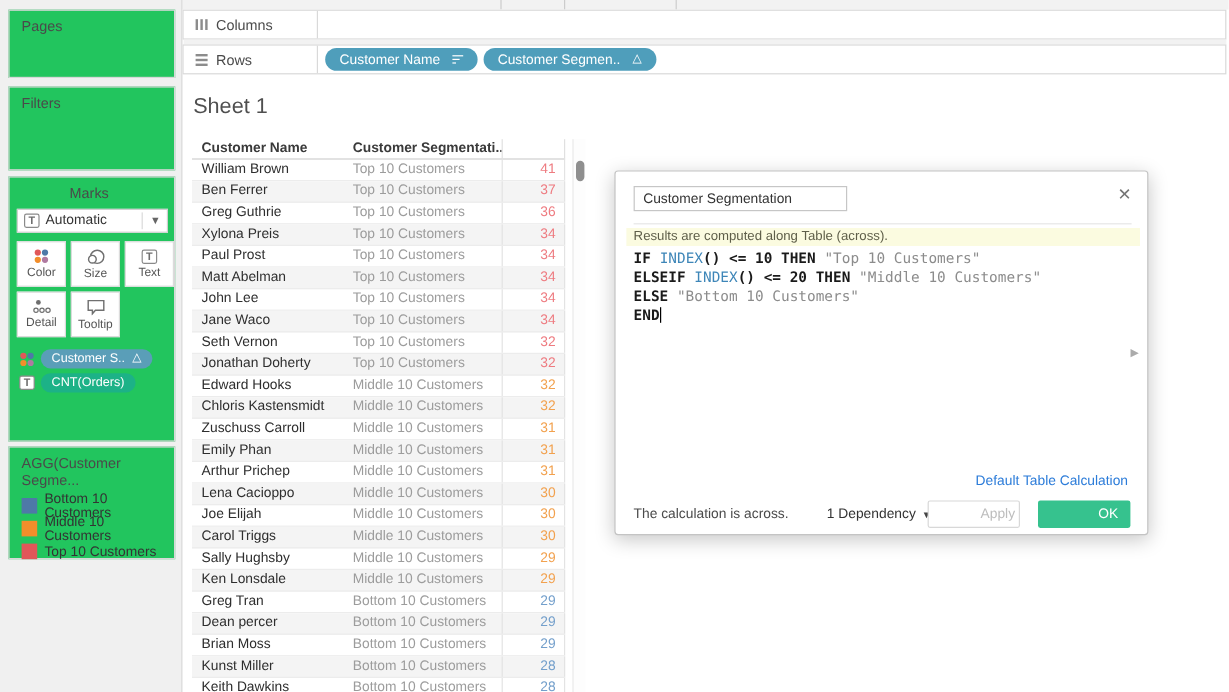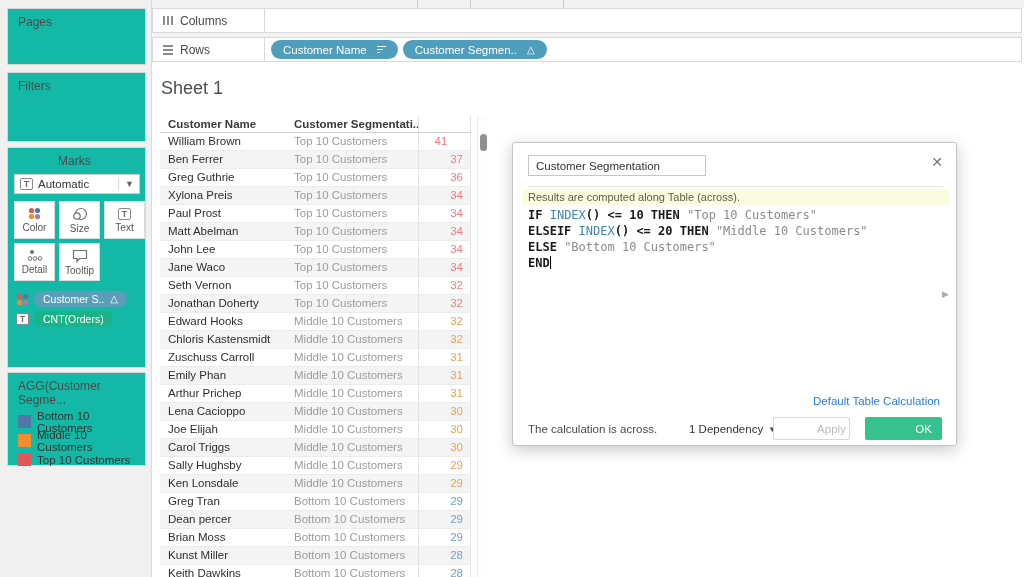--- a/index.html
+++ b/index.html
@@ -7,21 +7,21 @@
   body {
     position:relative; overflow:hidden; background:#fff;
     font-family:"Liberation Sans", sans-serif; color:#333;
   }
   
   #top-strip { position:absolute; left:0; top:0; width:1024px; height:8px; background:#F2F2F2; }
   #top-strip .tick { position:absolute; top:0; width:1px; height:8px; background:#CCC; }
 
   
   #sidebar { position:absolute; left:0; top:0; width:152px; height:577px; background:#F0F0F0; border-right:1px solid #DBDBDB; }
-  .card { position:absolute; left:7px; width:139px; background:#14b8a6; border:1px solid #D7D7D7; }
+  .card { position:absolute; left:7px; width:139px; background:#22c55e; border:1px solid #D7D7D7; }
   .card-label { font-size:12px; color:#4A4A4A; padding:6px 0 0 10px; }
   #pages-card   { top:8px;  height:57px; }
   #filters-card { top:72px; height:70px; }
   #marks-card   { top:147px; height:221px;padding-left:40px; }
   #legend-card  { top:372px; height:94px; }
 
   #mark-type { position:absolute; left:6px; top:26px; width:126px; height:20px; border:1px solid #CFCFCF; background:#fff;
     display:flex; align-items:center; gap:5px; padding:0 5px; font-size:11.5px; color:#333; }
   #mark-type .caret { margin-left:auto; color:#666; font-size:9px; border-left:1px solid #DADADA; padding-left:6px; height:14px; line-height:14px;}
   .tbox { display:inline-flex; width:13px; height:12px; border:1px solid #8A8A8A; border-radius:2px; align-items:center; justify-content:center;
@@ -259,21 +259,21 @@
 <div id="table">
   <div id="thead">
     <div class="th col-name">Customer Name</div>
     <div class="th col-seg">Customer Segmentati..</div>
     <div class="th col-val"></div>
   </div>
   <div id="tbody">
       <div class="trow">
         <div class="c-name">William Brown</div>
         <div class="c-seg">Top 10 Customers</div>
-        <div class="c-val" style="color: rgb(238, 123, 128); text-align: center;">41</div>
+        <div class="c-val" style="color: rgb(238, 123, 128);">41</div>
       </div>
       <div class="trow">
         <div class="c-name">Ben Ferrer</div>
         <div class="c-seg">Top 10 Customers</div>
         <div class="c-val" style="color: rgb(238, 123, 128);">37</div>
       </div>
       <div class="trow">
         <div class="c-name">Greg Guthrie</div>
         <div class="c-seg">Top 10 Customers</div>
         <div class="c-val" style="color: rgb(238, 123, 128);">36</div>

